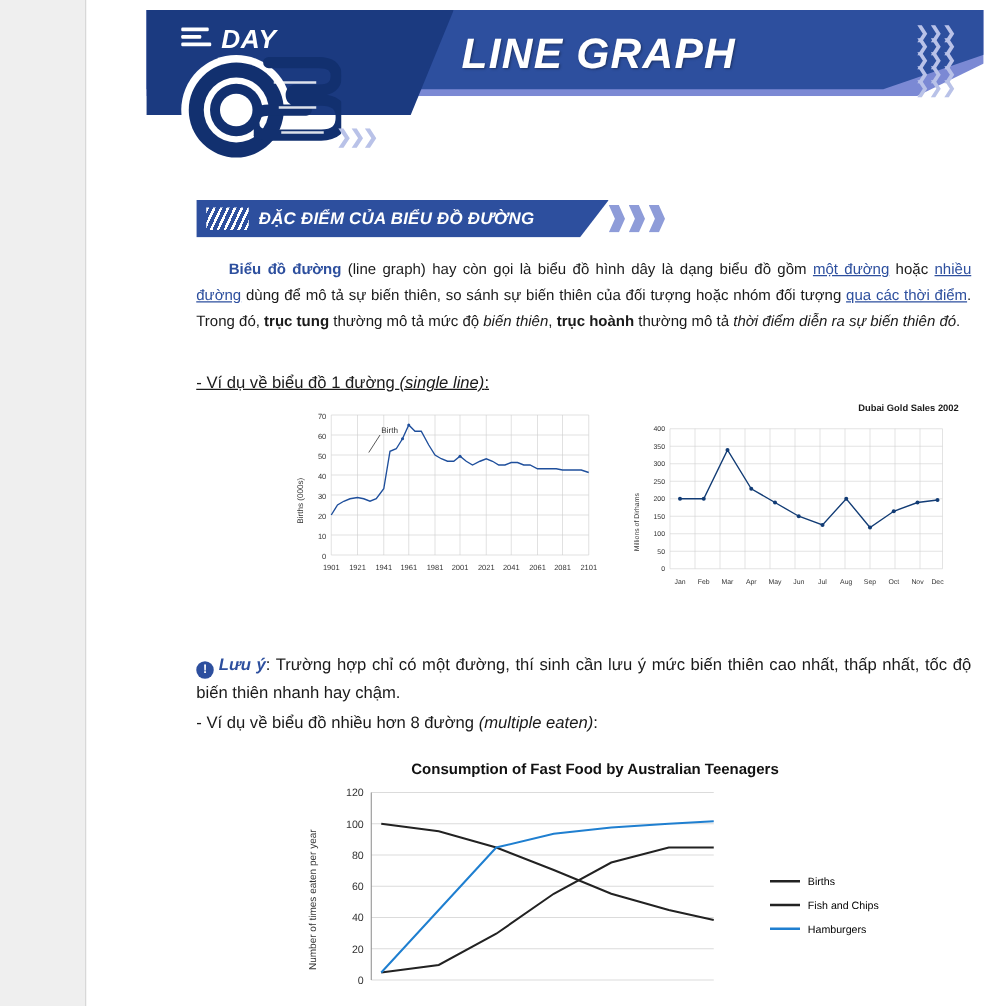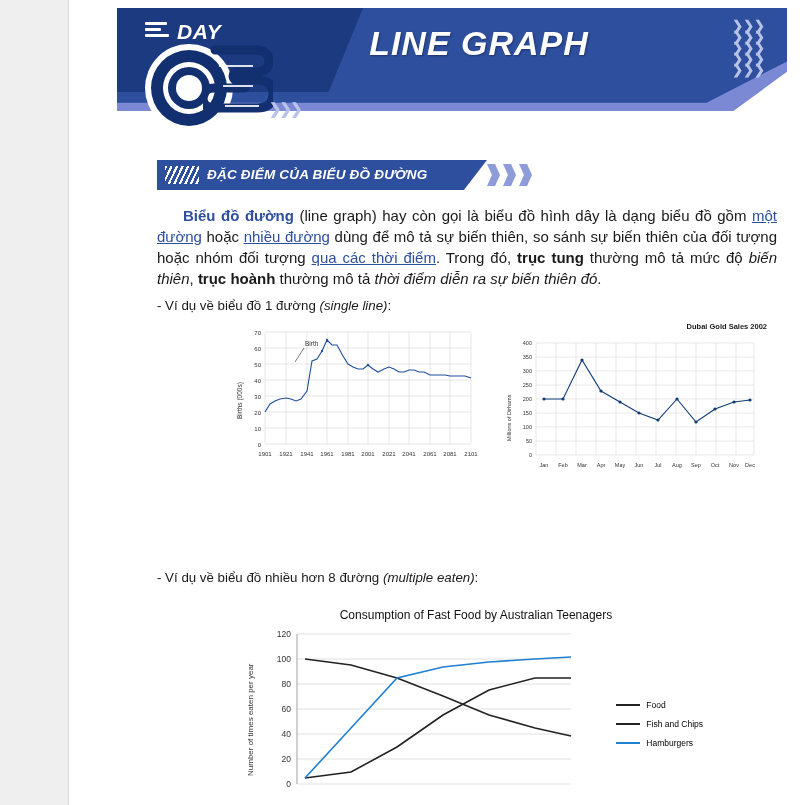--- a/index.html
+++ b/index.html
@@ -15,21 +15,21 @@
     left: 68px; top: 0; width: 737px; height: 805px;
     background: #ffffff;
     border-left: 1px solid #d8d8d8;
   }
   .page-inner {
     position:absolute; left:22px; top:0; right:14px; bottom:0;
   }
 
   
   .banner {
-    position: absolute; left: 26px; top: 8px; width: 670px; height: 103px;
+    position: absolute; left: 26px; top: 8px; width: 670px; height: 69px;
   }
   .banner-bg {
     position:absolute; left:0; top:0; width:100%; height:100%;
     background:#7b89d4;
     clip-path: polygon(0 0, 100% 0, 100% 62%, 92% 100%, 0 100%);
   }
   .banner-bg2 {
     position:absolute; left:0; top:0; width:100%; height:100%;
     background:#2d4f9e;
     clip-path: polygon(0 0, 100% 0, 100% 52%, 88% 92%, 0 92%);
@@ -100,33 +100,33 @@
     position:absolute; left:330px; top:4px; display:flex; gap:3px;
   }
   .sec-head-arrows span {
     display:block; width:13px; height:22px; background:#8e9cd9;
     clip-path: polygon(0 0, 62% 0, 100% 50%, 62% 100%, 0 100%, 38% 50%);
   }
 
   
   .body-text {
     position:absolute; left:66px; top:205px; width:620px;
-    font-size:15px; line-height:21px; color:#1a1a1a;
+    font-size:12px; line-height:21px; color:#1a1a1a;
     text-align: justify;
   }
   .body-text p { margin:0 0 0 0; }
   .b-blue { color:#2d4f9e; font-weight:bold; }
   .u-blue { color:#2d4f9e; text-decoration: underline; }
   .bold { font-weight:bold; }
   .ital { font-style:italic; }
   .indent { text-indent: 26px; }
 
   .ex1 {
     position:absolute; left:66px; top:298px; width:620px;
-    font-size:13.3px; color:#1a1a1a;
+    font-size:13.3px; color:#1a1a1a;text-decoration:underline;
   }
 
   
   .charts1 { position:absolute; left:66px; top:322px; width:620px; height:165px; }
 
   .chartA { position:absolute; left:76px; top:2px; width:250px; height:160px; }
   .chartB { position:absolute; left:345px; top:0px; width:265px; height:160px; }
 
   .chart-title {
     text-align:right; font-size:7.5px; font-weight:bold; color:#1a1a1a;
@@ -144,21 +144,21 @@
   }
 
   .ex2 {
     position:absolute; left:66px; top:570px; width:620px;
     font-size:13.3px; color:#1a1a1a;
   }
 
   
   .chart3 { position:absolute; left:150px; top:608px; width:470px; height:190px; }
   .chart3-title {
-    text-align:center; font-size:12px; font-weight:normal; color:#111; margin-bottom:4px;
+    text-align:center; font-size:12px; font-weight:bold; color:#111; margin-bottom:4px;
   }
   .legend3 { position:absolute; right:8px; top:92px; font-size:8.5px; }
   .legend3 .row { display:flex; align-items:center; margin-bottom:9px; }
   .legend3 .sw { width:24px; height:2px; margin-right:6px; }
 
   svg { display:block; }
   .tick { font-size:6px; fill:#333; font-family:"Liberation Sans", sans-serif; }
   .tick9 { font-size:8.5px; fill:#333; font-family:"Liberation Sans", sans-serif; }
 </style>
 </head>
@@ -363,20 +363,25 @@
           <circle cx="175" cy="66" r="1.6"></circle>
           <circle cx="194" cy="89" r="1.6"></circle>
           <circle cx="213" cy="76" r="1.6"></circle>
           <circle cx="232" cy="69" r="1.6"></circle>
           <circle cx="248" cy="67" r="1.6"></circle>
         </g>
       </svg>
     </div>
   </div>
 
+  <div class="note">
+    <p>
+      <span class="note-icon">!</span><span class="b-blue ital">Lưu ý</span><span>: Trường hợp chỉ có một đường, thí sinh cần lưu ý mức biến thiên cao nhất, thấp nhất, tốc độ biến thiên nhanh hay chậm.</span>
+    </p>
+  </div>
 
   <div class="ex2">
     <span>- Ví dụ về biểu đồ nhiều hơn 8 đường </span><span class="ital">(multiple eaten)</span><span>:</span>
   </div>
 
   <div class="chart3">
     <div class="chart3-title">Consumption of Fast Food by Australian Teenagers</div>
     <svg width="470" height="175" viewBox="0 0 470 175">
       <text class="tick9" x="-150" y="12" transform="rotate(-90)" style="font-size:8px">Number of times eaten per year</text>
 
@@ -402,21 +407,21 @@
 
       <polyline fill="none" stroke="#222222" stroke-width="1.6" points="64,33 110,39 156,52 202,70 248,89 294,102 330,110"></polyline>
 
       <polyline fill="none" stroke="#222222" stroke-width="1.6" points="64,152 110,146 156,121 202,89 248,64 294,52 330,52"></polyline>
 
       <polyline fill="none" stroke="#1f7fd0" stroke-width="1.6" points="64,152 110,102 156,52 202,41 248,36 294,33 330,31"></polyline>
     </svg>
     <div class="legend3">
       <div class="row">
         <span class="sw" style="background:#222222"></span>
-        <span>Food</span>
+        <span>Births</span>
       </div>
       <div class="row">
         <span class="sw" style="background:#222222"></span>
         <span>Fish and Chips</span>
       </div>
       <div class="row">
         <span class="sw" style="background:#1f7fd0"></span>
         <span>Hamburgers</span>
       </div>
     </div>

